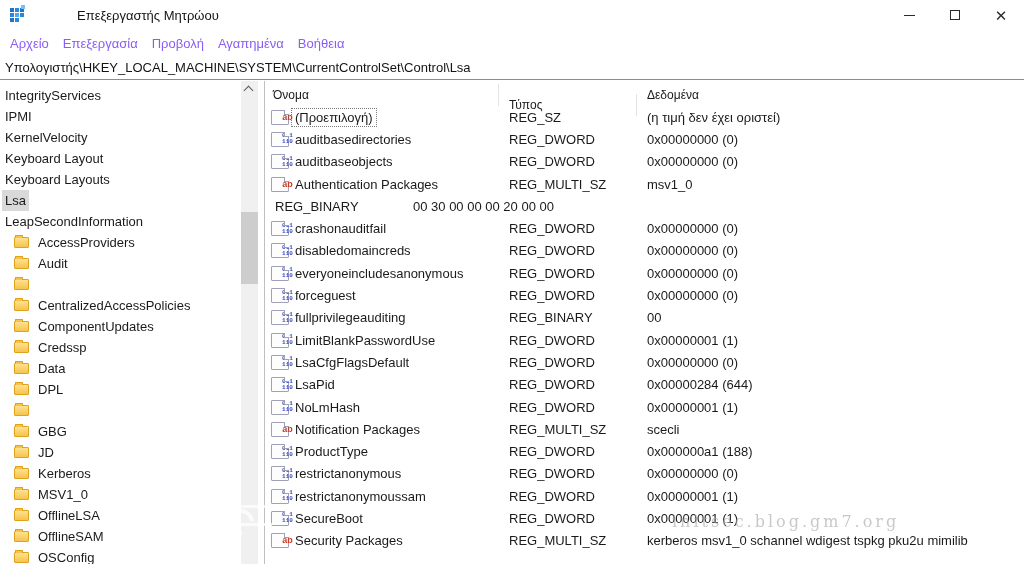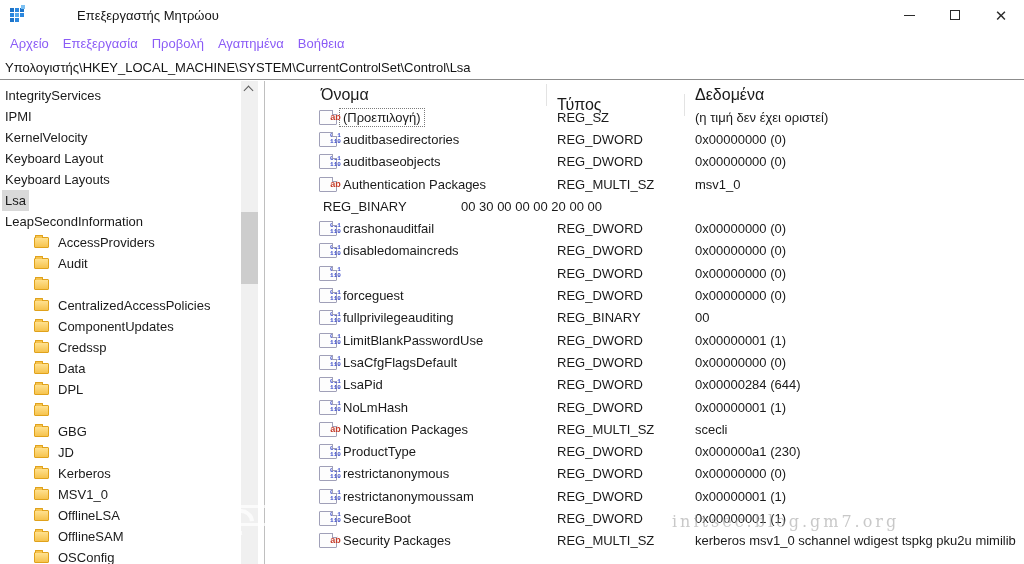--- a/index.html
+++ b/index.html
@@ -23,39 +23,39 @@
   .glyph-min { width:11px; height:1px; background:#2b2b2b; display:block; }
   .glyph-max { width:10px; height:10px; border:1px solid #2b2b2b; display:block; }
   .glyph-close { font-size:15px; line-height:15px; font-weight:400; }
   
   .menubar { height:26px; display:flex; align-items:center; padding-left:3px; background:#fff; }
   .menu-item { padding:3px 7px; font-size:13px; color:#8b5cf6; }
   
   .addressbar { height:24px; display:flex; align-items:center; padding-left:5px;
     border-bottom:1px solid #8c8c8c; background:#fff; font-size:13px; color:#141414; }
   
-  .main { position:absolute; top:81px; left:0; right:0; bottom:0; display:flex;gap:48px; }
+  .main { position:absolute; top:81px; left:0; right:0; bottom:0; display:flex; }
   .tree-pane { width:265px; position:relative; border-right:1px solid #bfbfbf; background:#fff; overflow:hidden; }
   .tree-scroll { position:absolute; top:0; right:6px; width:17px; bottom:0; background:#f0f0f0; }
   .tree-up-arrow { position:absolute; top:6px; left:4px; width:8px; height:8px; }
   .tree-up-arrow b { display:block; width:7px; height:7px; border-left:1px solid #5a5a5a; border-top:1px solid #5a5a5a; transform:rotate(45deg); }
   .tree-thumb { position:absolute; top:131px; left:0; width:17px; height:72px; background:#cdcdcd; }
   .tree-items { padding-top:4px; }
   .tree-row { height:21px; line-height:21px; white-space:nowrap; display:flex; align-items:center; }
   .tree-row .label { padding:0 3px; }
   .tree-row.selected .label { background:#d9d9d9; }
   .tree-row.lv0 { padding-left:2px; }
-  .tree-row.lv1 { padding-left:14px;margin-left:20px; }
+  .tree-row.lv1 { padding-left:14px; }
   .folder-icon { width:15px; height:11px; background:linear-gradient(#ffe18f,#f6c34d); border:1px solid #e0a21b;
     border-radius:1px; margin-right:6px; position:relative; flex:0 0 auto; }
   .folder-icon::before { content:""; position:absolute; top:-3px; left:0; width:6px; height:2px;
     background:#f6c34d; border:1px solid #e0a21b; border-bottom:none; border-radius:1px 1px 0 0; }
   
   .list-pane { flex:1; position:relative; background:#fff; overflow:hidden; padding-top:3px; }
-  .list-header { display:flex; height:22px; align-items:center; font-size:16px; color:#1a1a1a; }
+  .list-header { display:flex; height:22px; align-items:center; font-size:12px; color:#1a1a1a; }
   .col-name  { width:234px; padding-left:8px; border-right:1px solid #e3e3e3; height:100%; display:flex; align-items:center; }
   .col-type  { width:138px; padding-left:10px; border-right:1px solid #e3e3e3; height:100%; display:flex; align-items:center;margin-top:20px; }
   .col-data  { flex:1; padding-left:10px; height:100%; display:flex; align-items:center; }
   .list-rows { }
   .list-row { display:flex; height:22.3px; align-items:center; white-space:nowrap; }
   .list-row .cell-name { width:234px; padding-left:6px; display:flex; align-items:center; overflow:visible; }
   .list-row .cell-type { width:138px; padding-left:10px; }
   .list-row .cell-data { flex:1; padding-left:10px; overflow:visible; }
   .name-text { padding:1px 3px; }
   .list-row.focused .name-text { outline:1px dotted #7a7a7a; }
@@ -277,20 +277,21 @@
           </div>
           <div class="cell-type">REG_DWORD</div>
           <div class="cell-data">0x00000000 (0)</div>
         </div>
         <div class="list-row">
           <div class="cell-name">
             <span class="vicon bin">
               <s>011</s>
               <s>110</s>
             </span>
+            <span class="name-text">everyoneincludesanonymous</span>
           </div>
           <div class="cell-type">REG_DWORD</div>
           <div class="cell-data">0x00000000 (0)</div>
         </div>
         <div class="list-row">
           <div class="cell-name">
             <span class="vicon bin">
               <s>011</s>
               <s>110</s>
             </span>
@@ -364,21 +365,21 @@
         </div>
         <div class="list-row">
           <div class="cell-name">
             <span class="vicon bin">
               <s>011</s>
               <s>110</s>
             </span>
             <span class="name-text">ProductType</span>
           </div>
           <div class="cell-type">REG_DWORD</div>
-          <div class="cell-data">0x000000a1 (230)</div>
+          <div class="cell-data">0x000000a1 (188)</div>
         </div>
         <div class="list-row">
           <div class="cell-name">
             <span class="vicon bin">
               <s>011</s>
               <s>110</s>
             </span>
             <span class="name-text">restrictanonymous</span>
           </div>
           <div class="cell-type">REG_DWORD</div>

